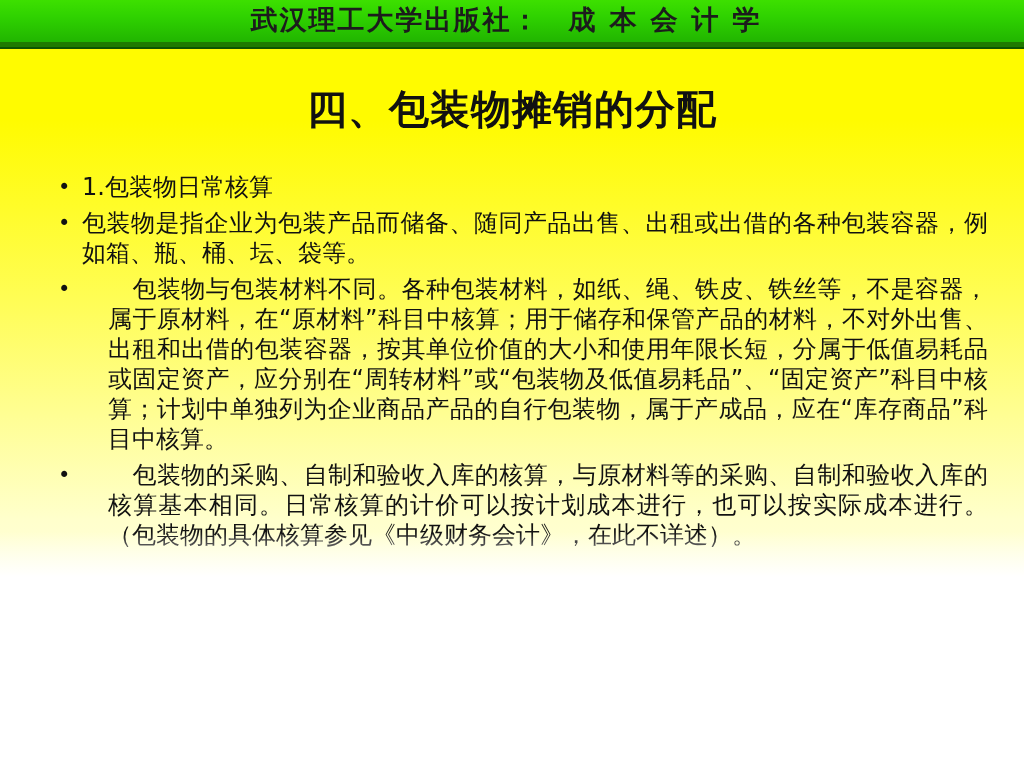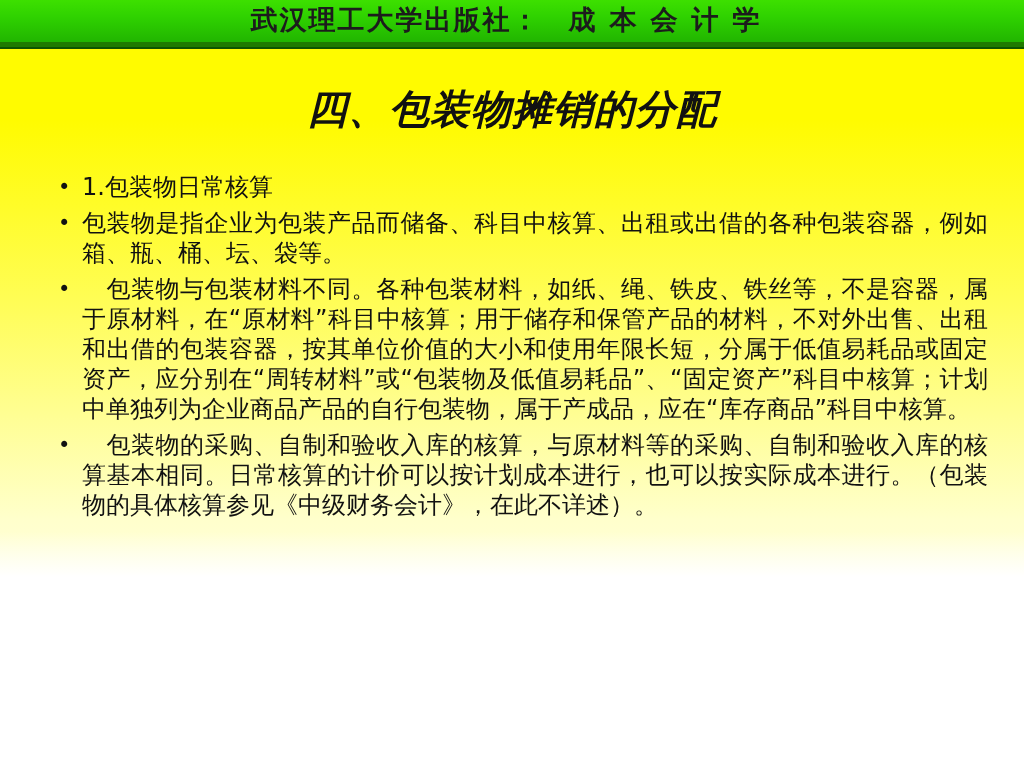--- a/index.html
+++ b/index.html
@@ -71,21 +71,20 @@
   .slide-title {
     position: absolute;
     left: 0; top: 82px;
     width: 1024px;
     text-align: center;
     font-family: "DejaVu Sans", "Liberation Sans", sans-serif;
     font-weight: bold;
     font-size: 40px;
     color: #111111;
     letter-spacing: 1px;
-    font-style: italic;
   }
 
   
   .content {
     position: absolute;
     left: 48px;
     top: 172px;
     width: 940px;
   }
   .bullet-row {
@@ -105,21 +104,21 @@
   }
   .bullet-text {
     flex: 1 1 auto;
     font-size: 24px;
     line-height: 30px;
     color: #111111;
     text-align: justify;
     text-justify: inter-ideograph;
     letter-spacing: 0px;
   }
-  .bullet-text.indent { text-indent: 0; }
+  .bullet-text.indent { text-indent: 0; margin-left: 26px; }
 
   
   .bottom-fade {
     position: absolute;
     left: 0; bottom: 0;
     width: 1024px; height: 60px;
     background: linear-gradient(to bottom, rgba(255,255,255,0) 0%, #ffffff 75%);
   }
 </style>
 </head>
@@ -139,21 +138,21 @@
 
   <div class="content">
 
     <div class="bullet-row">
       <div class="bullet-mark">•</div>
       <div class="bullet-text">1.包装物日常核算</div>
     </div>
 
     <div class="bullet-row">
       <div class="bullet-mark">•</div>
-      <div class="bullet-text">包装物是指企业为包装产品而储备、科目中核算、出租或出借的各种包装容器，例如箱、瓶、桶、坛、袋等。</div>
+      <div class="bullet-text">包装物是指企业为包装产品而储备、随同产品出售、出租或出借的各种包装容器，例如箱、瓶、桶、坛、袋等。</div>
     </div>
 
     <div class="bullet-row">
       <div class="bullet-mark">•</div>
       <div class="bullet-text indent">　包装物与包装材料不同。各种包装材料，如纸、绳、铁皮、铁丝等，不是容器，属于原材料，在“原材料”科目中核算；用于储存和保管产品的材料，不对外出售、出租和出借的包装容器，按其单位价值的大小和使用年限长短，分属于低值易耗品或固定资产，应分别在“周转材料”或“包装物及低值易耗品”、“固定资产”科目中核算；计划中单独列为企业商品产品的自行包装物，属于产成品，应在“库存商品”科目中核算。</div>
     </div>
 
     <div class="bullet-row">
       <div class="bullet-mark">•</div>
       <div class="bullet-text indent">　包装物的采购、自制和验收入库的核算，与原材料等的采购、自制和验收入库的核算基本相同。日常核算的计价可以按计划成本进行，也可以按实际成本进行。（包装物的具体核算参见《中级财务会计》，在此不详述）。</div>

